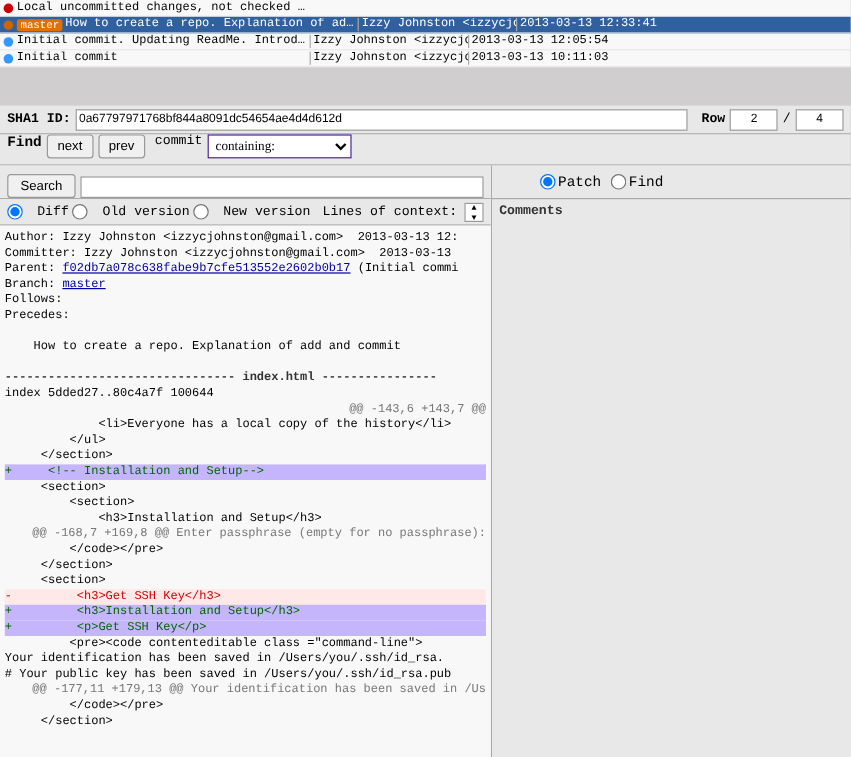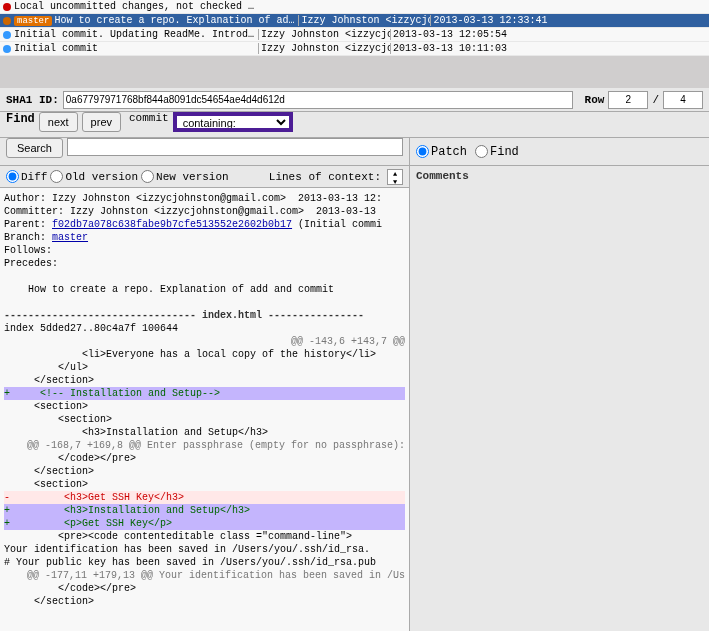--- a/index.html
+++ b/index.html
@@ -85,24 +85,25 @@
       border-radius: 3px;
       cursor: pointer;
     }
     .commit-label {
       font-size: 11px;
       margin-left: 4px;
     }
     .containing-select {
       height: 20px;
       font-size: 11px;
-      border: 4px solid #4c1d95;
+      border: 1px solid #4c1d95;
       background: white;
       padding: 0 2px;
       min-width: 120px;
+      font-family: Liberation Serif, serif;
     }
 
     
     .main-area {
       display: flex;
       height: calc(631px - 60px - 24px - 26px - 28px);
     }
 
     
     .left-panel {
@@ -110,21 +111,21 @@
       display: flex;
       flex-direction: column;
       border-right: 1px solid #aaa;
       background: #f8f8f8;
       overflow: hidden;
     }
 
     
     .search-bar {
       display: flex;
-      align-items: flex-start;
+      align-items: flex-end;
       height: 28px;
       background: #e8e8e8;
       border-bottom: 1px solid #aaa;
       padding: 0 6px;
       gap: 4px;
     }
     .search-btn {
       height: 20px;
       padding: 0 10px;
       font-size: 11px;
@@ -154,21 +155,21 @@
     }
     .radio-group {
       display: flex;
       align-items: center;
       gap: 3px;
       font-size: 11px;
     }
     .radio-group label {
       display: flex;
       align-items: center;
-      gap: 2px;
+      gap: 12px;
       cursor: pointer;
     }
     .lines-label {
       font-size: 11px;
       margin-left: auto;
     }
     .context-spinner {
       width: 16px;
       height: 16px;
       border: 1px solid #999;
@@ -219,20 +220,21 @@
       background: #e8e8e8;
       border-bottom: 1px solid #aaa;
       padding: 0 6px;
       gap: 6px;
     }
     .radio-group-pt {
       display: flex;
       align-items: center;
       gap: 8px;
       font-size: 12px;
+      margin-left: 34px;
     }
     .radio-group-pt label {
       display: flex;
       align-items: center;
       gap: 2px;
       cursor: pointer;
     }
 
     
     .comments-section {

